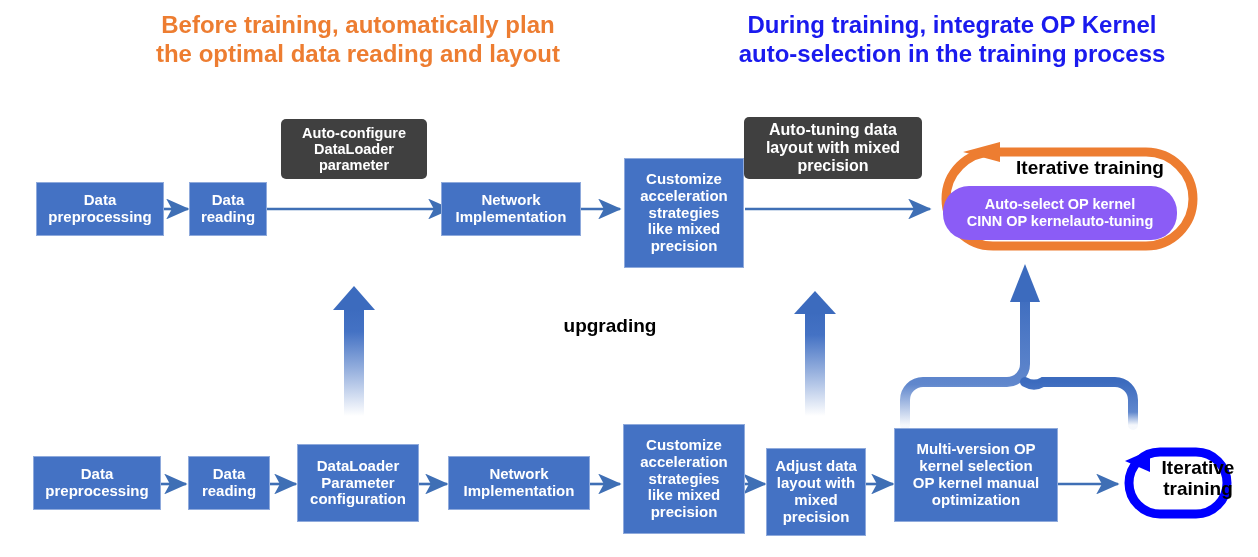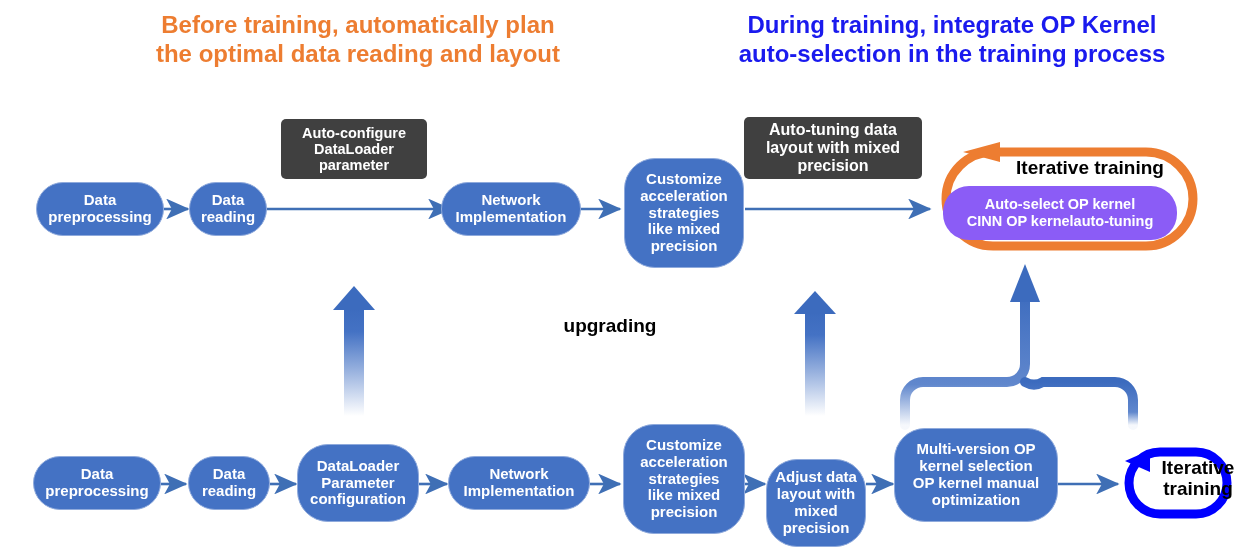--- a/index.html
+++ b/index.html
@@ -26,21 +26,20 @@
     width: 1258px;
     height: 557px;
   }
   .node {
     position: absolute;
     box-sizing: border-box;
     display: flex;
     align-items: center;
     justify-content: center;
     text-align: center;
-    border-radius: 31px;
   }
   
   .blue-box {
     background: #4472C4;
     border: 1px solid #8FAADC;
     color: #ffffff;
     font-weight: bold;
     line-height: 1.12;
   }
   
@@ -274,21 +273,21 @@
   <div class="node blue-box" style="left:623px; top:424px; width:122px; height:110px; font-size:15px;">
     <div>
       <div>Customize</div>
       <div>acceleration</div>
       <div>strategies</div>
       <div>like mixed</div>
       <div>precision</div>
     </div>
   </div>
 
-  <div class="node blue-box" style="left:766px; top:459px; width:100px; height:88px; font-size:15px;">
+  <div class="node blue-box" style="left:766px; top:448px; width:100px; height:88px; font-size:15px;">
     <div>
       <div>Adjust data</div>
       <div>layout with</div>
       <div>mixed</div>
       <div>precision</div>
     </div>
   </div>
 
   <div class="node blue-box" style="left:894px; top:428px; width:164px; height:94px; font-size:15px;">
     <div>

